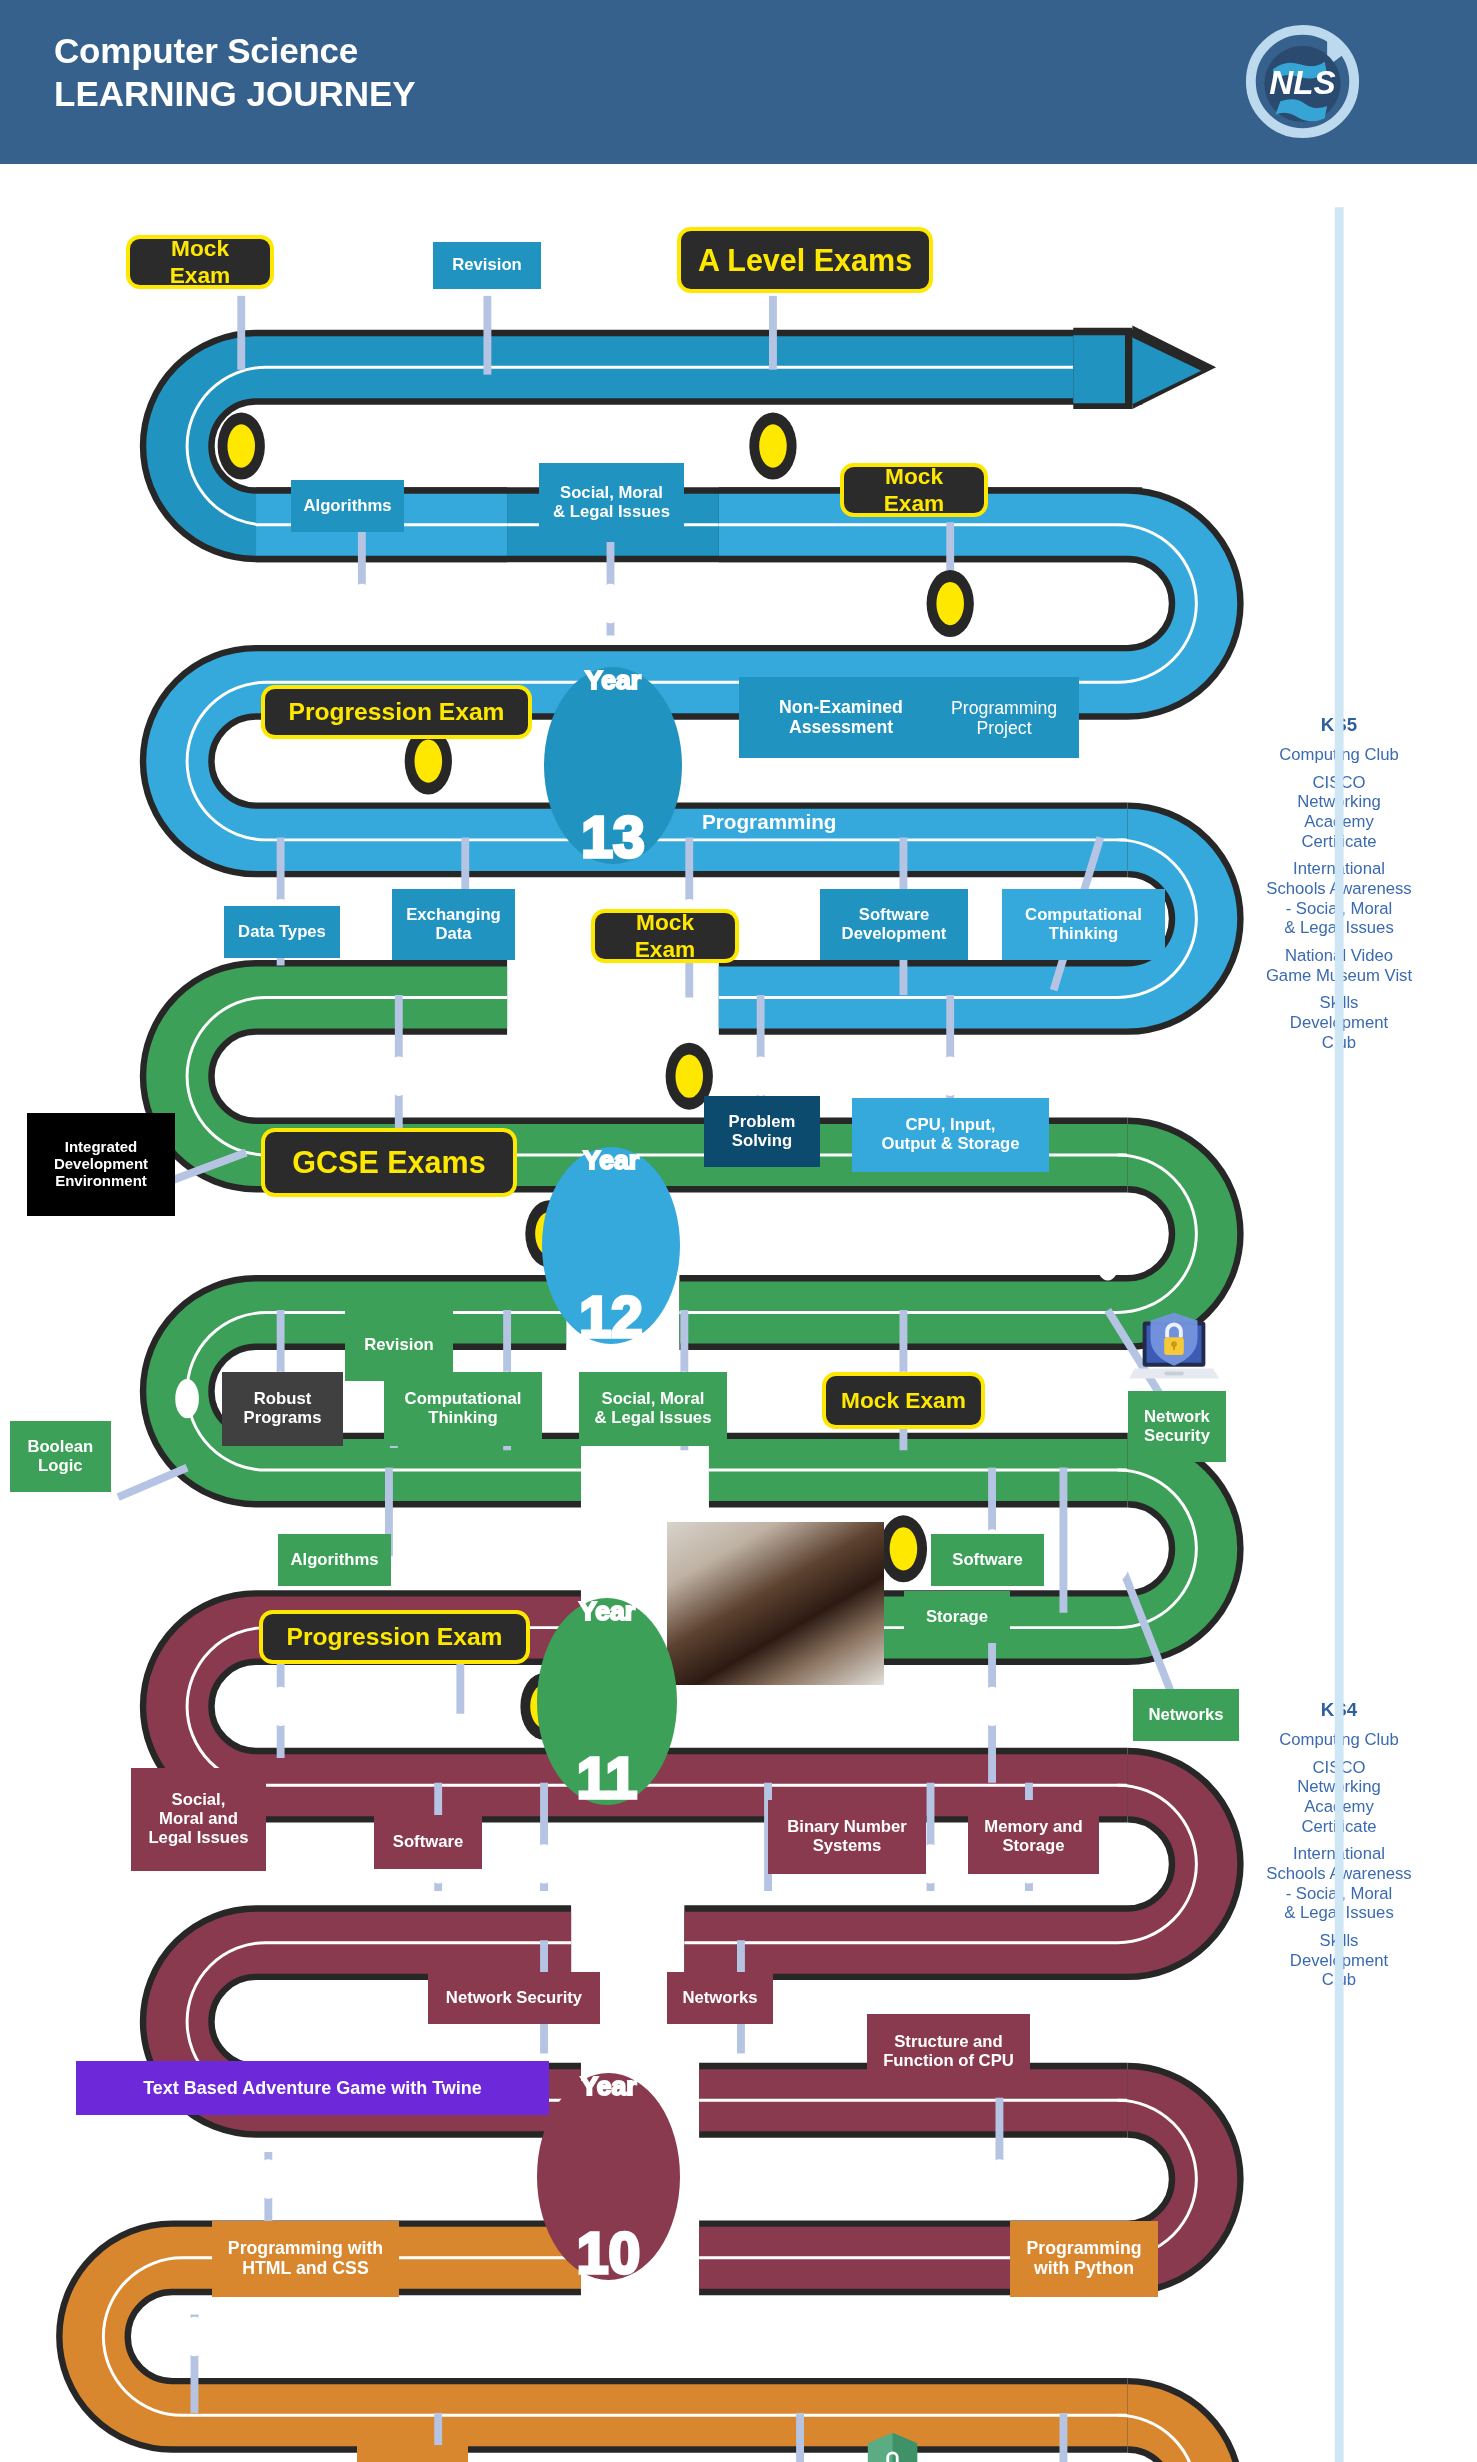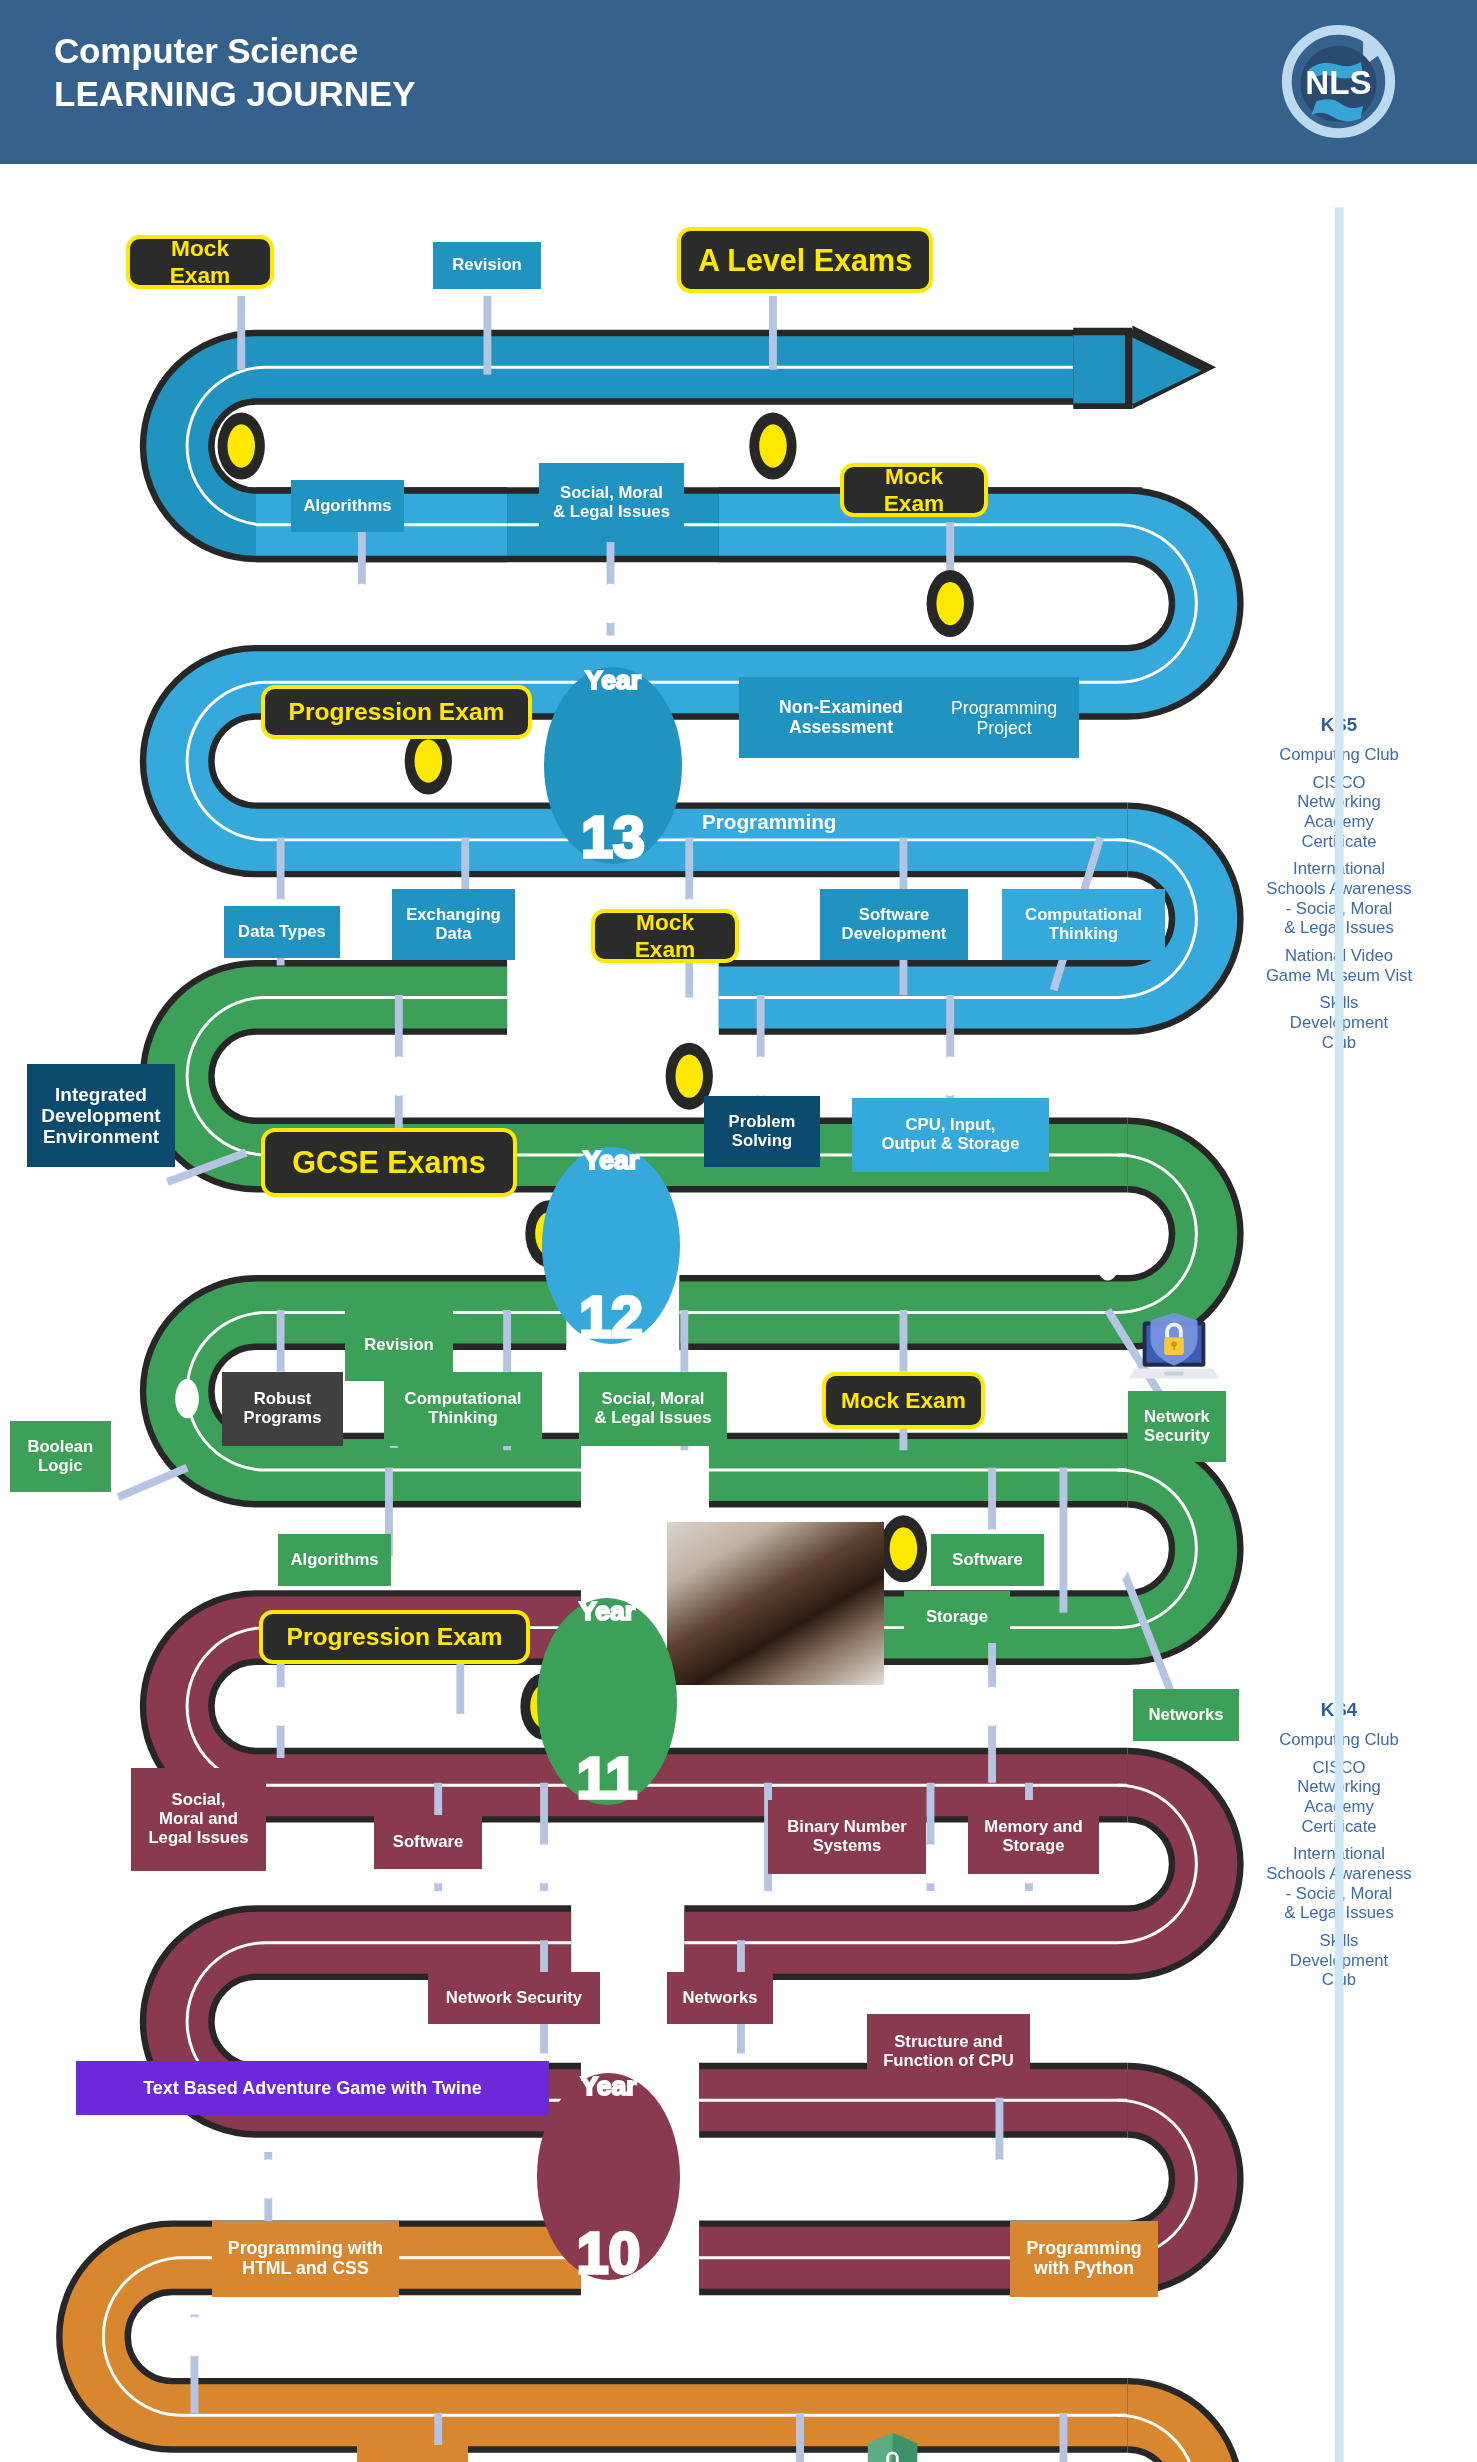--- a/index.html
+++ b/index.html
@@ -18,21 +18,21 @@
   }
   .header-title-1 {
     position:absolute; left:54px; top:30.5px;
     font-size:35px; font-weight:bold; color:#ffffff; letter-spacing:-0.2px;
   }
   .header-title-2 {
     position:absolute; left:54px; top:74px;
     font-size:35px; font-weight:bold; color:#ffffff; letter-spacing:0px;
   }
   .nls-logo {
-    position:absolute; left:1277px; top:19.7px; width:123px; height:123px;
+    position:absolute; left:1241px; top:19.7px; width:123px; height:123px;font-style:italic;
   }
 
   
   #track { position:absolute; left:0; top:0; width:1477px; height:3879px; }
 
   
   .lbl {
     position:absolute;
     color:#ffffff;
     font-weight:bold;
@@ -415,21 +415,21 @@
   <div class="lbl" style="left:704px; top:1096px; width:116px; height:71px; background:#0c4a6e; font-size:16.7px; white-space:pre-line;">
     <span>Problem
 Solving</span>
   </div>
 
   <div class="lbl" style="left:852px; top:1098px; width:197px; height:74px; background:#35a8dc; font-size:16.7px; white-space:pre-line;">
     <span>CPU, Input,
 Output &amp; Storage</span>
   </div>
 
-  <div class="lbl" style="left:27px; top:1064px; width:148px; height:103px; background:#0c4a6e; font-size:19px; white-space:pre-line;">
+  <div class="lbl" style="left:27px; top:1113px; width:148px; height:103px; background:#000000; font-size:15px; white-space:pre-line;">
     <span>Integrated
 Development
 Environment</span>
   </div>
 
   <div class="exam" style="left:261px; top:1128px; width:256px; height:69px; font-size:30.5px;">
     <span>GCSE Exams</span>
   </div>
 
   <div class="yearbub" style="left:542px; top:1147px; width:138px; height:197px; background:#35a8dc;">

